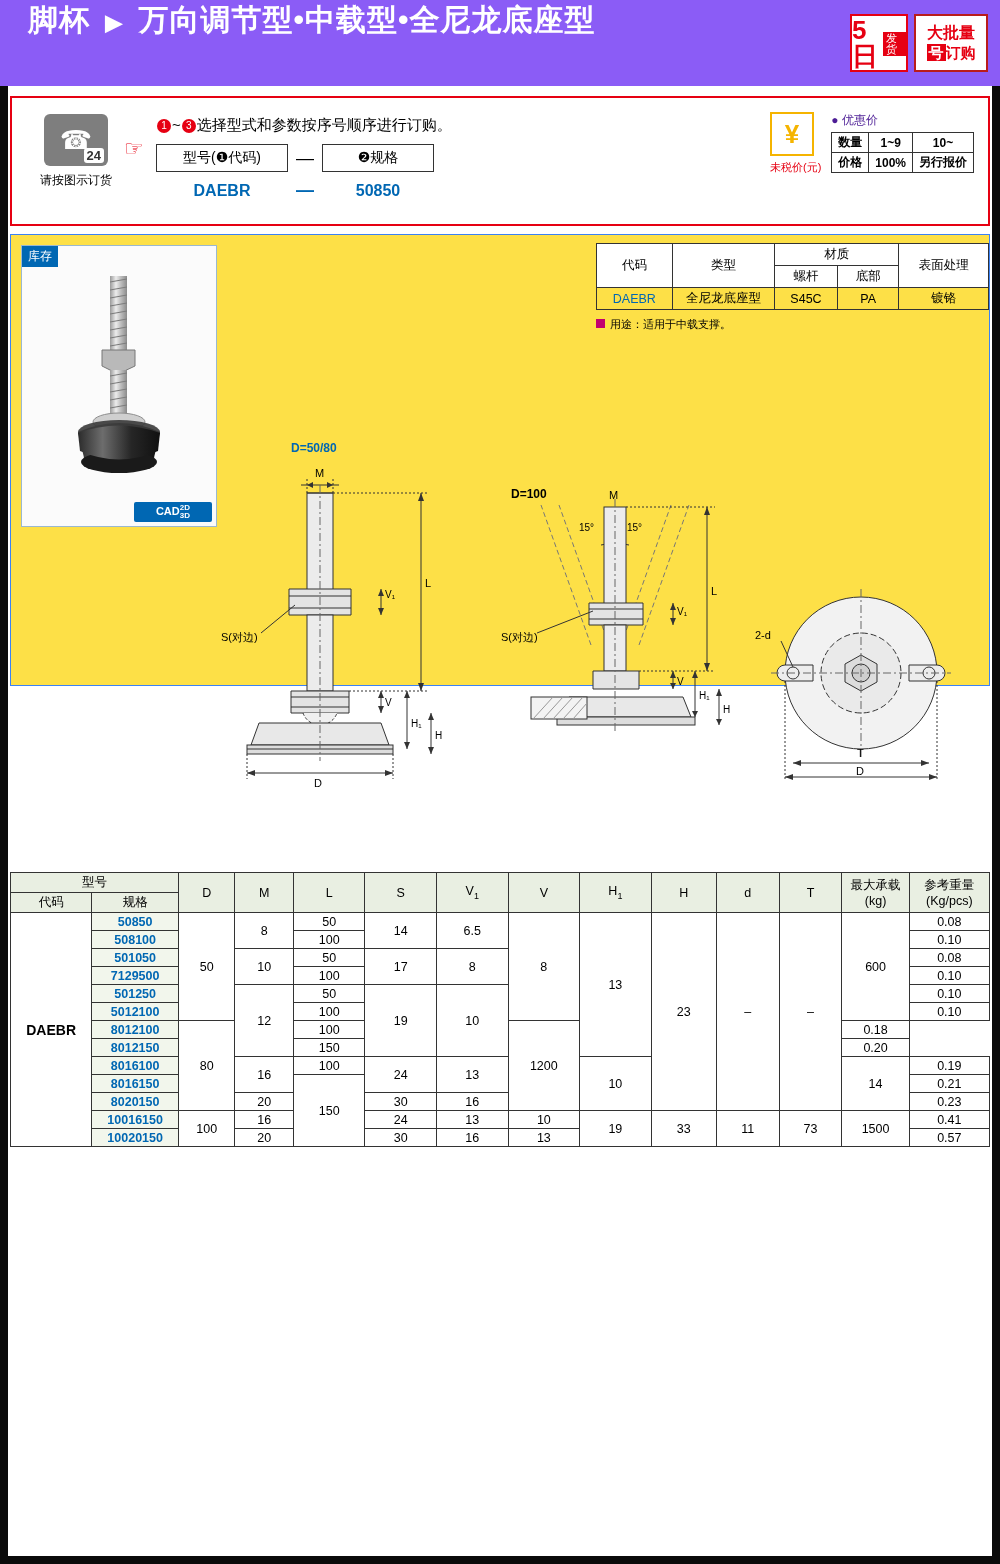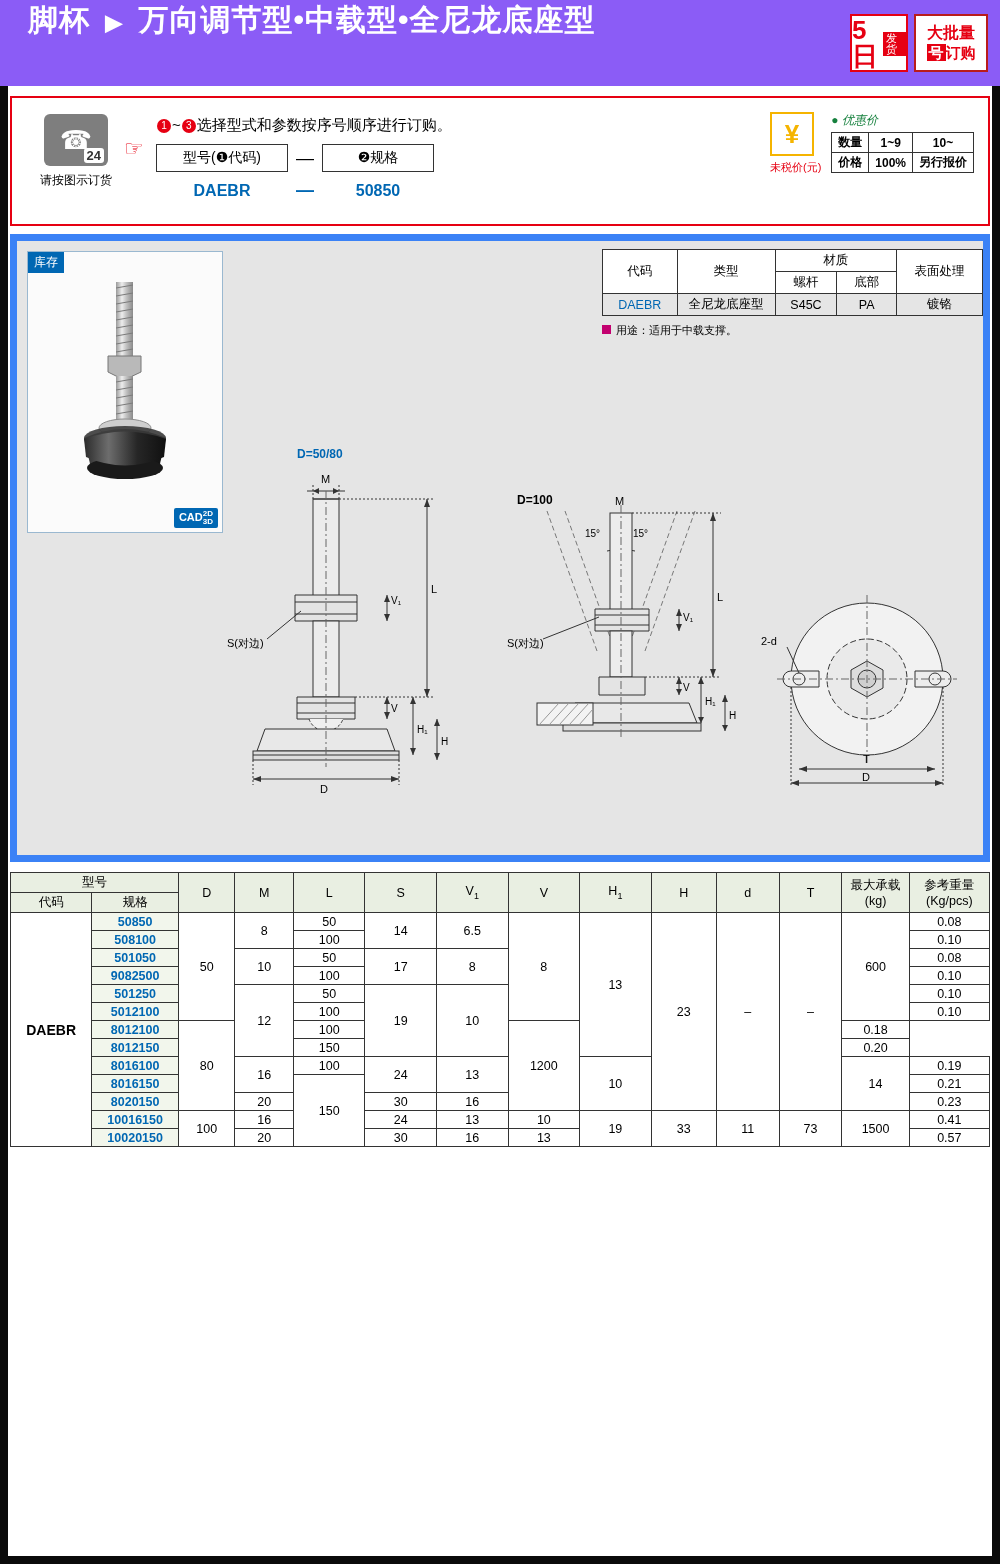--- a/index.html
+++ b/index.html
@@ -83,38 +83,38 @@
   .price-wrap { position:absolute; right:14px; top:14px; display:flex; gap:10px; }
   .yen {
     width:44px; height:44px; border:2px solid #f5b400; color:#f5b400;
     font-size:26px; font-weight:bold; display:flex; align-items:center;
     justify-content:center; background:#fff;
   }
   .yen-cap { font-size:11px; color:#e60012; text-align:center; margin-top:4px; }
   .ptable { border-collapse:collapse; font-size:12px; }
   .ptable td { border:1px solid #333; padding:1px 6px; text-align:center; height:18px;font-weight:bold; }
   .ptable td.hd { background:#fff; }
-  .ptitle { font-size:12px; color:#15803d; margin-bottom:3px;font-style:italic; }
+  .ptitle { font-size:12px; color:#4c1d95; margin-bottom:3px; }
 
   
   .panel {
-    position:absolute; left:10px; top:234px; width:980px; height:628px;
-    border:7px solid #3b82f6; background:#e5e5e5;
+    position:absolute; left:10px; top:234px; width:980px; height:452px;
+    border:1px solid #3b82f6; background:#fde047;
   }
   .photo-box {
     position:absolute; left:10px; top:10px; width:196px; height:282px;
     border:1px solid #9ab8d0; background:#fbfbfb;
   }
   .stock-tag {
     position:absolute; left:0; top:0; background:#0067b3; color:#fff;
     font-size:12px; padding:2px 6px; z-index:3;
   }
   .cad-tag {
     position:absolute; right:4px; bottom:4px; background:#0067b3; color:#fff;
-    font-size:11px; font-weight:bold; padding:2px 5px; border-radius:2px;
+    font-size:11px; font-weight:bold; padding:2px 22px; border-radius:2px;
   }
   .cad-tag .d23 { font-size:8px; display:inline-block; line-height:8px; vertical-align:middle;}
 
   
   .spec-table { position:absolute; left:585px; top:8px; border-collapse:collapse; font-size:12.5px; }
   .spec-table td, .spec-table th {
     border:1px solid #333; text-align:center; padding:2px 4px; font-weight:normal;
   }
   .spec-table th { background:#fff; font-weight:normal; }
   .spec-code { color:#0067b3; font-weight:bold; }
@@ -508,21 +508,21 @@
     </tr>
     <tr>
       <td class="spec">501050</td>
       <td rowspan="2">10</td>
       <td>50</td>
       <td rowspan="2">17</td>
       <td rowspan="2">8</td>
       <td>0.08</td>
     </tr>
     <tr>
-      <td class="spec">9082500</td>
+      <td class="spec">7129500</td>
       <td>100</td>
       <td>0.10</td>
     </tr>
     <tr>
       <td class="spec">501250</td>
       <td rowspan="4">12</td>
       <td>50</td>
       <td rowspan="4">19</td>
       <td rowspan="4">10</td>
       <td>0.10</td>

